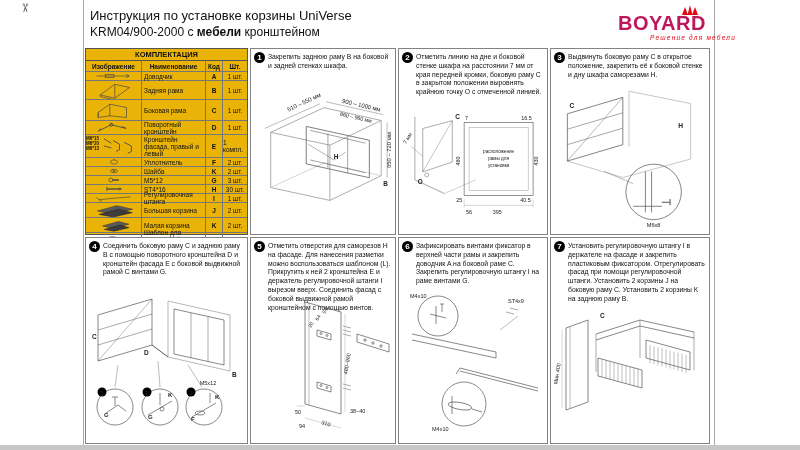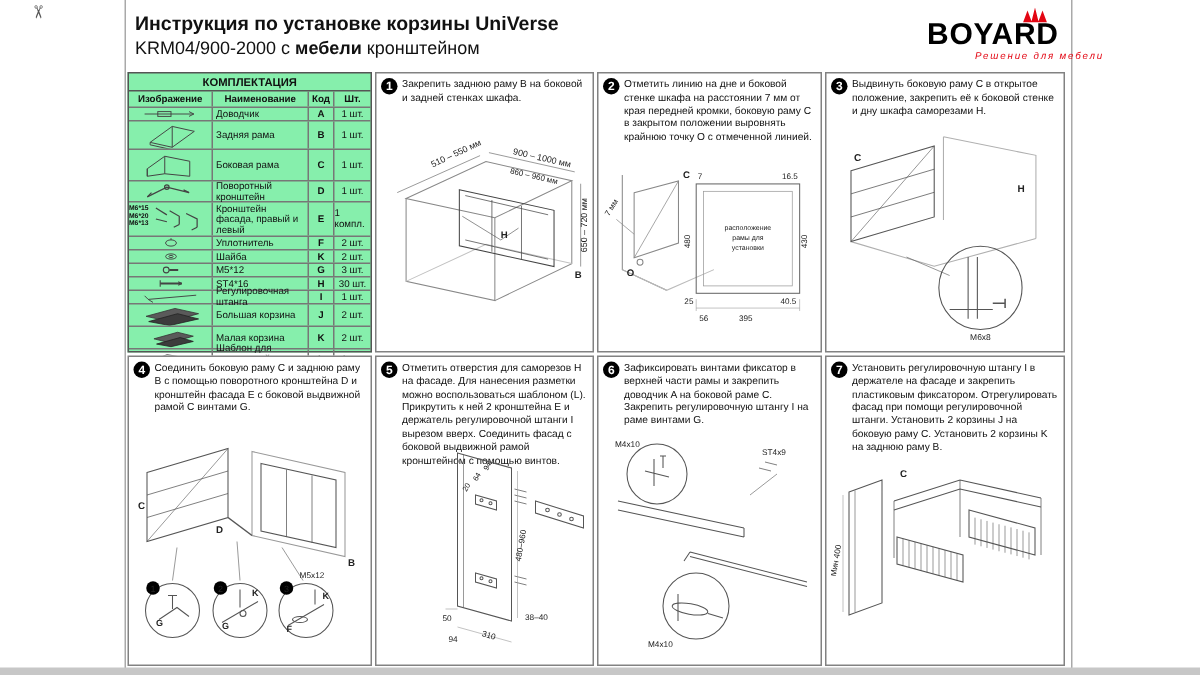--- a/index.html
+++ b/index.html
@@ -1,31 +1,31 @@
 <!DOCTYPE html>
 <html><head>
 <meta charset="utf-8">
 <style>
   html,body{margin:0;padding:0;}
   body{width:800px;height:450px;position:relative;background:#ffffff;color:#111;
        font-family:"Liberation Sans",sans-serif;overflow:hidden;}
   .abs{position:absolute;}
-  .title1{left:90px;top:8px;font-size:13px;font-weight:bold;}
+  .title1{left:90px;top:8px;font-size:13px;font-weight:normal;}
   .title2{left:90px;top:25px;font-size:12px;}
   .title2 b{font-weight:bold;}
   .cutline{width:1px;background:#a9a9a9;top:0;height:450px;}
   .bottomstrip{left:0;top:445px;width:800px;height:5px;background:#c7c7c7;}
   .scissors{left:20px;top:1px;font-size:12px;color:#555;transform:rotate(90deg);}
   
   .logo{left:618px;top:5px;width:118px;}
-  .logo .word{font-size:20px;font-weight:800;letter-spacing:.5px;color:#000000;line-height:1;margin-top:8px;}
+  .logo .word{font-size:20px;font-weight:800;letter-spacing:.5px;color:#be185d;line-height:1;margin-top:8px;}
   .logo .flames{position:absolute;left:63px;top:0;}
   .logo .tag{font-size:6.5px;font-style:italic;letter-spacing:1.2px;text-align:right;margin-top:1px;}
   
-  .ptable{left:85px;top:48px;width:163px;height:187px;border:1px solid #555;box-sizing:border-box;background:#86efac;font-size:6.5px;}
+  .ptable{left:85px;top:48px;width:163px;height:187px;border:1px solid #555;box-sizing:border-box;background:#eab308;font-size:6.5px;}
   .pt-title{height:11px;line-height:11px;text-align:center;font-weight:bold;font-size:7.5px;border-bottom:1px solid #555;}
   .pt-row{display:flex;border-bottom:1px solid #777;align-items:stretch;}
   .pt-row:last-child{border-bottom:none;}
   .pt-head{font-weight:bold;height:10px;}
   .ci{width:55px;border-right:1px solid #777;display:flex;align-items:center;justify-content:center;position:relative;}
   .cn{flex:1;border-right:1px solid #777;padding:1px 2px;box-sizing:border-box;display:flex;align-items:center;}
   .cc{width:16px;border-right:1px solid #777;display:flex;align-items:center;justify-content:center;font-weight:bold;}
   .cq{width:24px;display:flex;align-items:center;justify-content:center;}
   .imgnote{position:absolute;left:0;top:1px;font-size:4.5px;line-height:1.15;white-space:pre-line;font-weight:bold;}
   

